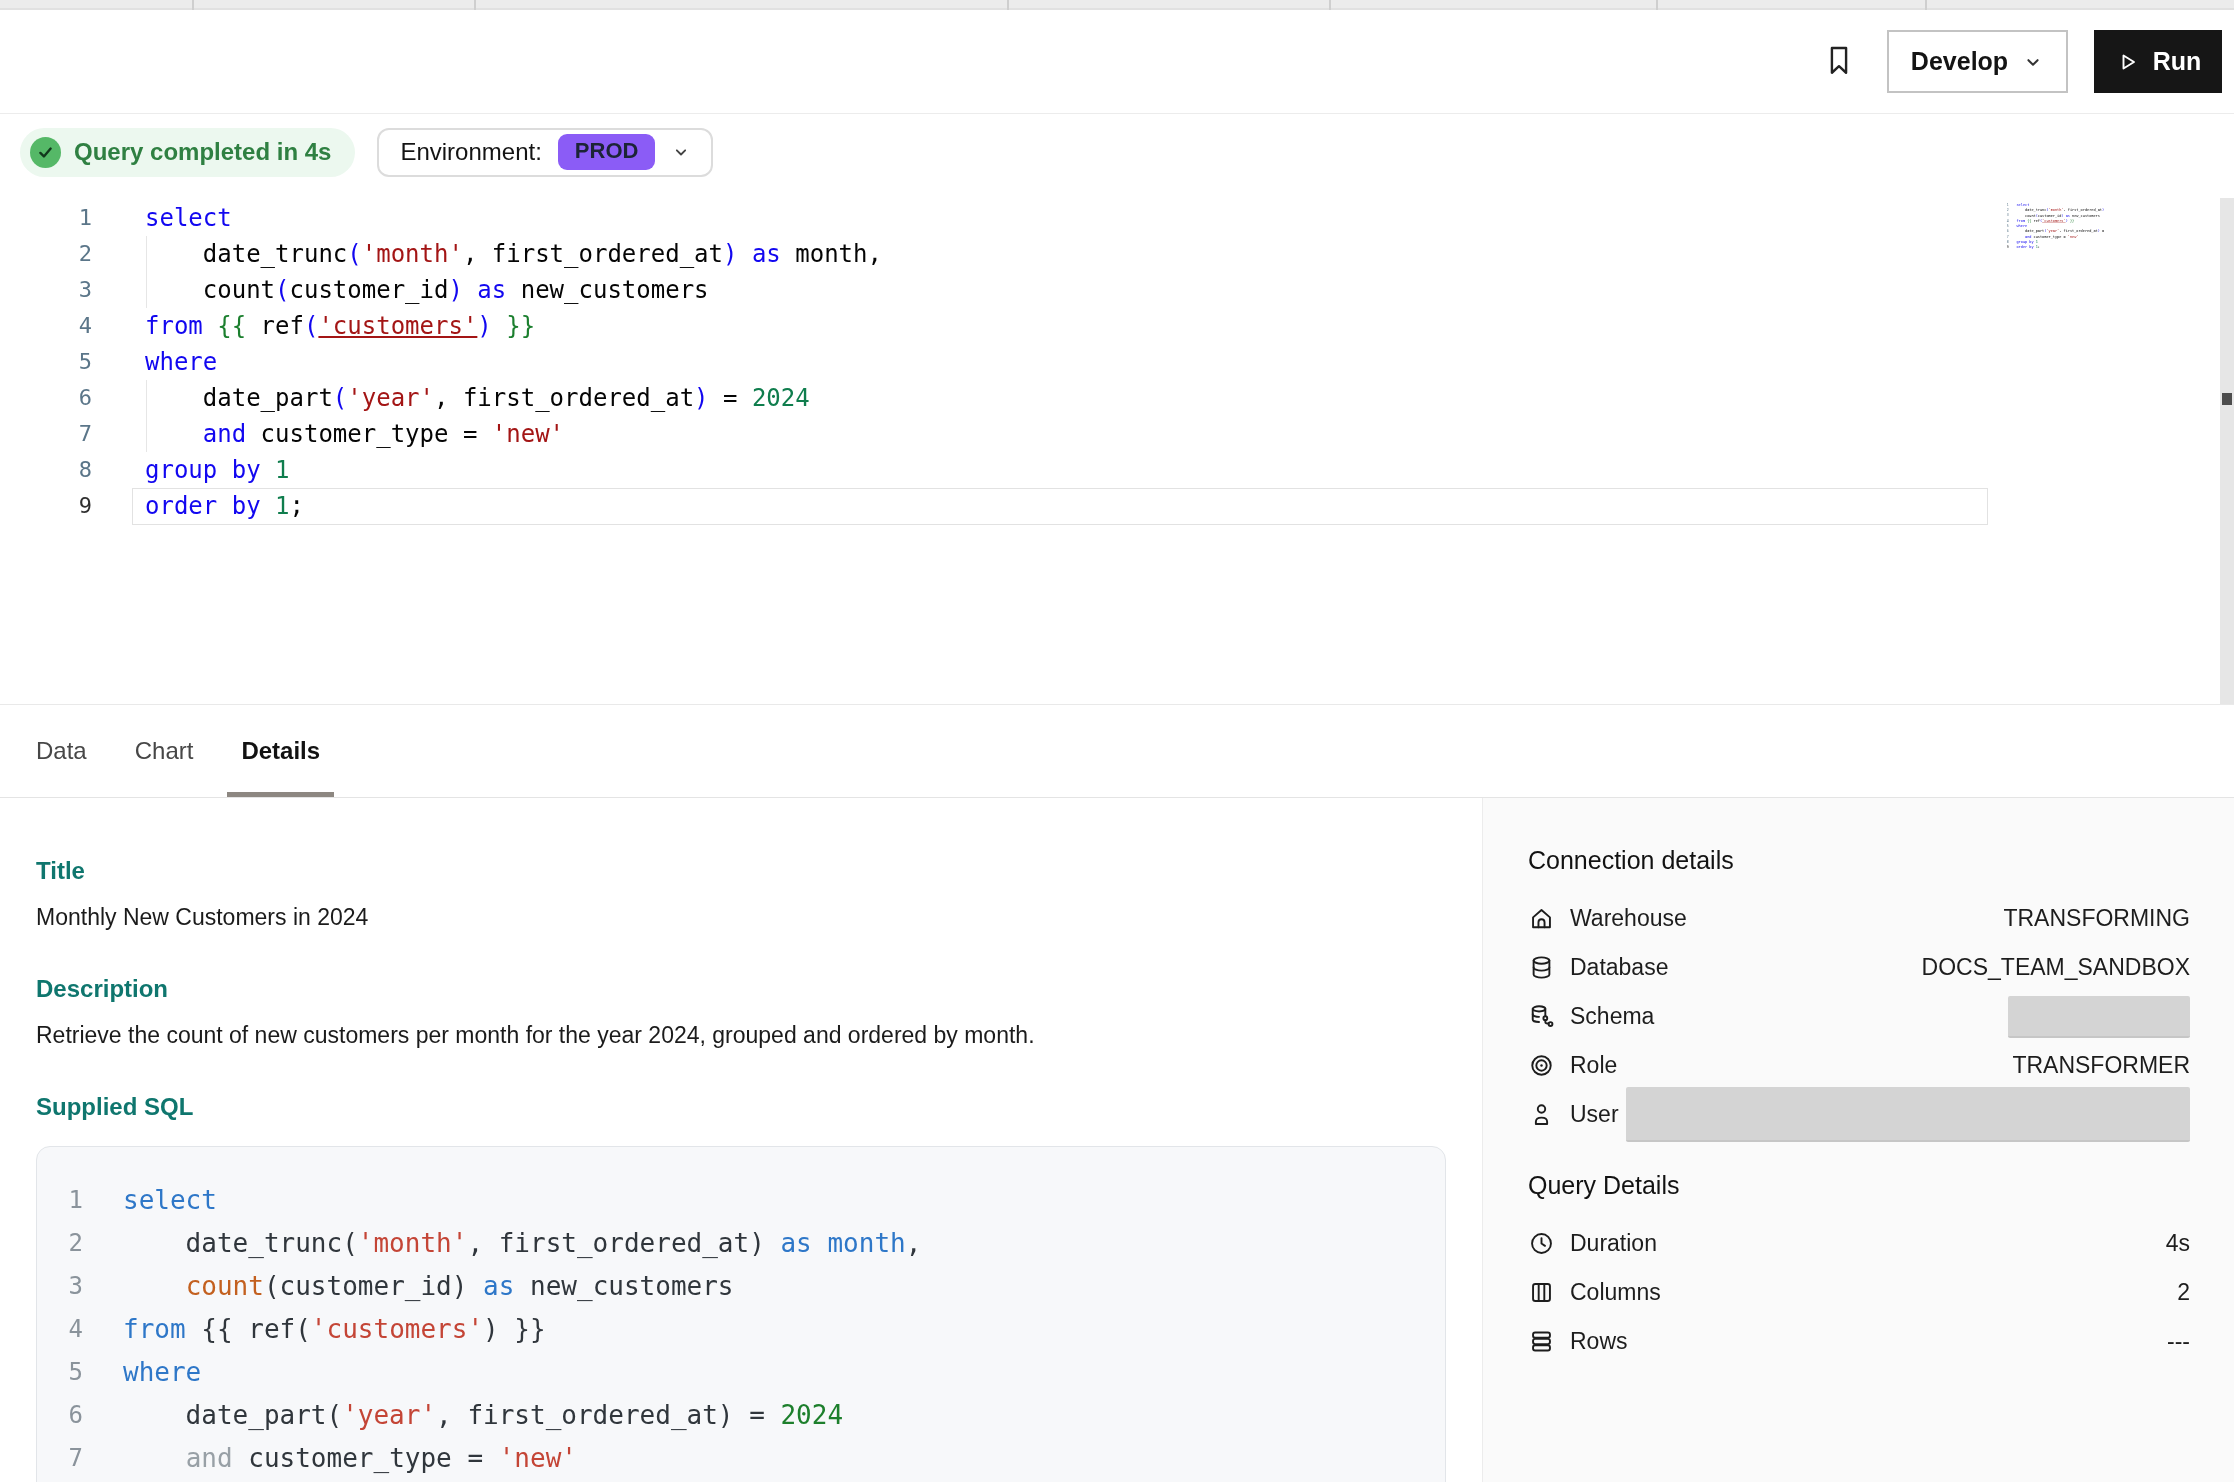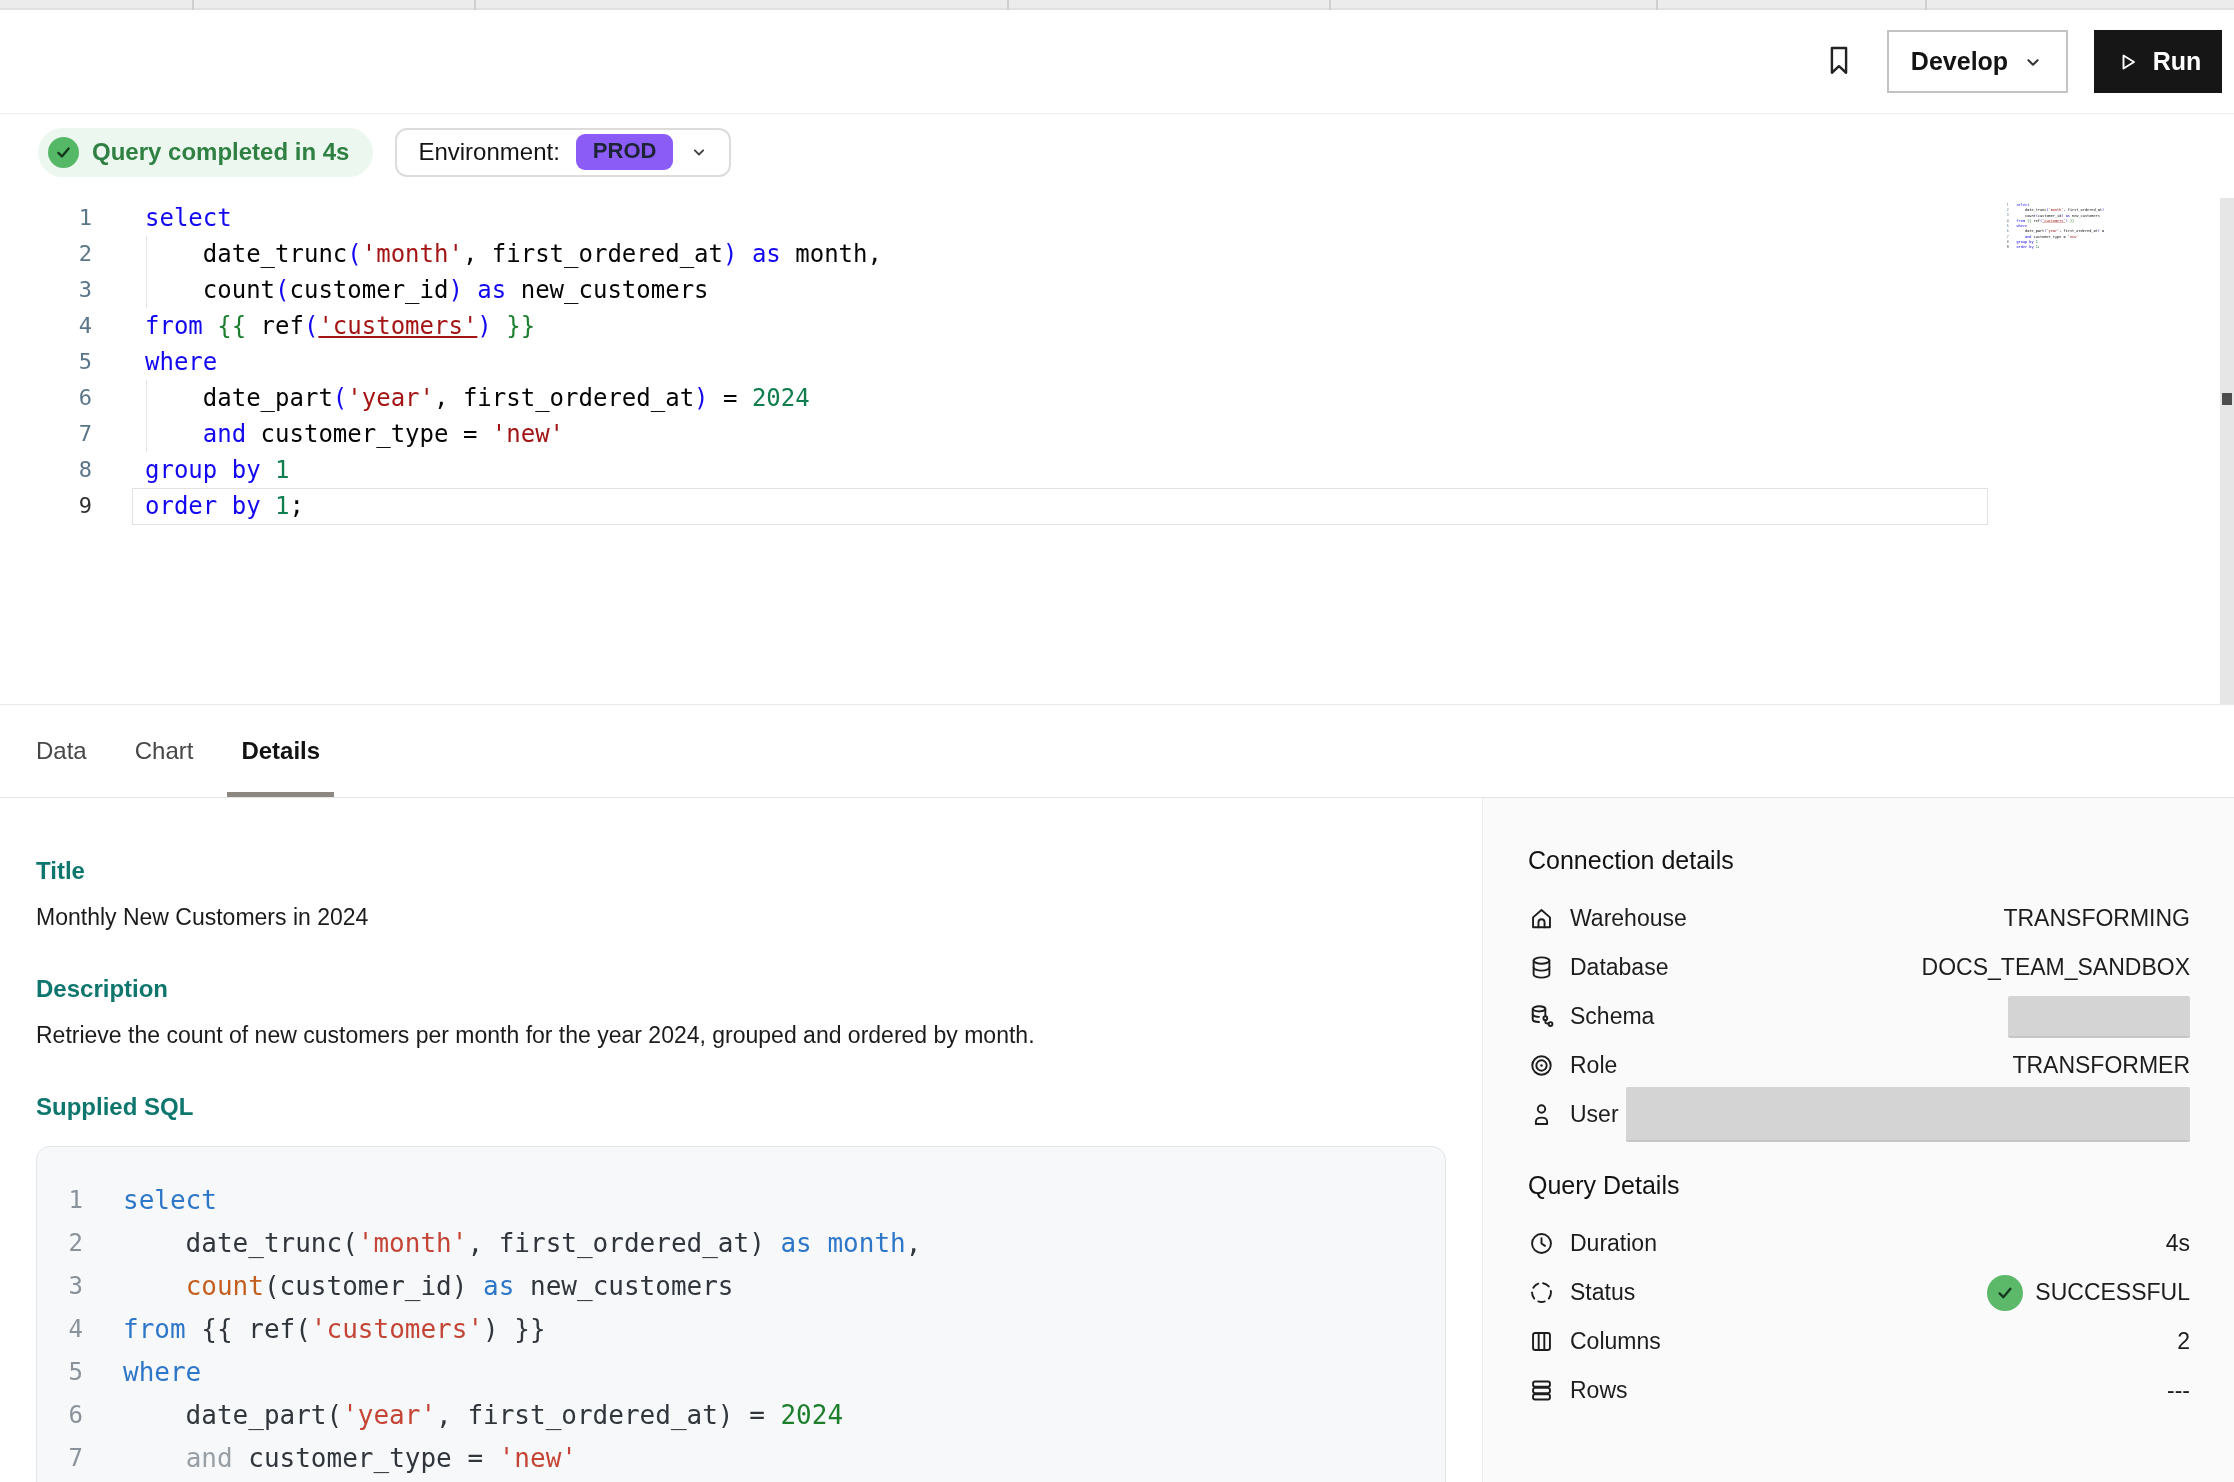--- a/index.html
+++ b/index.html
@@ -20,21 +20,21 @@
   .header{height:104px;display:flex;align-items:center;justify-content:flex-end;
     gap:26px;padding-right:12px;border-bottom:1px solid #ececec;background:#fff;}
   .icon-btn{width:44px;height:44px;display:flex;align-items:center;justify-content:center;
     background:none;border:none;cursor:pointer;}
   .btn{display:flex;align-items:center;justify-content:center;gap:14px;height:63px;
     border-radius:0;font-size:25px;font-weight:700;cursor:pointer;}
   .btn.develop{width:181px;background:#fff;border:2px solid #c3c3c3;color:#141414;}
   .btn.run{width:128px;background:#161616;border:none;color:#fff;margin-right:0;}
 
   
-  .status-row{height:76px;display:flex;align-items:center;gap:22px;padding-left:20px;margin-left:18px;}
+  .status-row{height:76px;display:flex;align-items:center;gap:22px;padding-left:20px;}
   .q-pill{display:flex;align-items:center;gap:13px;height:49px;padding:0 24px 0 10px;
     border-radius:25px;background:#ecf8ef;}
   .q-pill .txt{color:#2f8042;font-size:24px;font-weight:600;}
   .ok-circle{width:31px;height:31px;border-radius:50%;background:#55b867;
     display:flex;align-items:center;justify-content:center;flex:none;}
   .env{display:flex;align-items:center;gap:16px;height:49px;padding:0 20px 0 21px;
     background:#fff;border:2px solid #dcdcdc;border-radius:12px;cursor:pointer;}
   .env .lbl{font-size:24px;color:#141414;font-weight:500;}
   .env .badge{background:#8b5cf6;color:#1c2436;font-size:22px;font-weight:600;
     padding:4px 17px 6px;border-radius:9px;}
@@ -307,36 +307,20 @@
               </svg>
             </span>
             <span class="lbl">Duration</span>
             <span class="val">
               <span>4s</span>
             </span>
           </div>
           <div class="prow">
             <span class="ic">
               <svg viewBox="0 0 24 24" fill="none" stroke="currentColor" stroke-width="1.7" stroke-linecap="round" stroke-linejoin="round">
-                <circle cx="12" cy="12" r="8.4" stroke-dasharray="5.8 4.4"></circle>
-              </svg>
-            </span>
-            <span class="lbl">Status</span>
-            <span class="val">
-              <span class="succ-circle">
-                <svg width="20" height="20" viewBox="0 0 24 24" fill="none" stroke="#14381f" stroke-width="2.8" stroke-linecap="round" stroke-linejoin="round">
-                  <path d="M5.5 12.5l4.5 4.5L18.5 7"></path>
-                </svg>
-              </span>
-              <span>SUCCESSFUL</span>
-            </span>
-          </div>
-          <div class="prow">
-            <span class="ic">
-              <svg viewBox="0 0 24 24" fill="none" stroke="currentColor" stroke-width="1.7" stroke-linecap="round" stroke-linejoin="round">
                 <rect x="4.5" y="4.5" width="15" height="15" rx="2"></rect>
                 <path d="M9.5 4.5v15M14.5 4.5v15"></path>
               </svg>
             </span>
             <span class="lbl">Columns</span>
             <span class="val">
               <span>2</span>
             </span>
           </div>
           <div class="prow">

